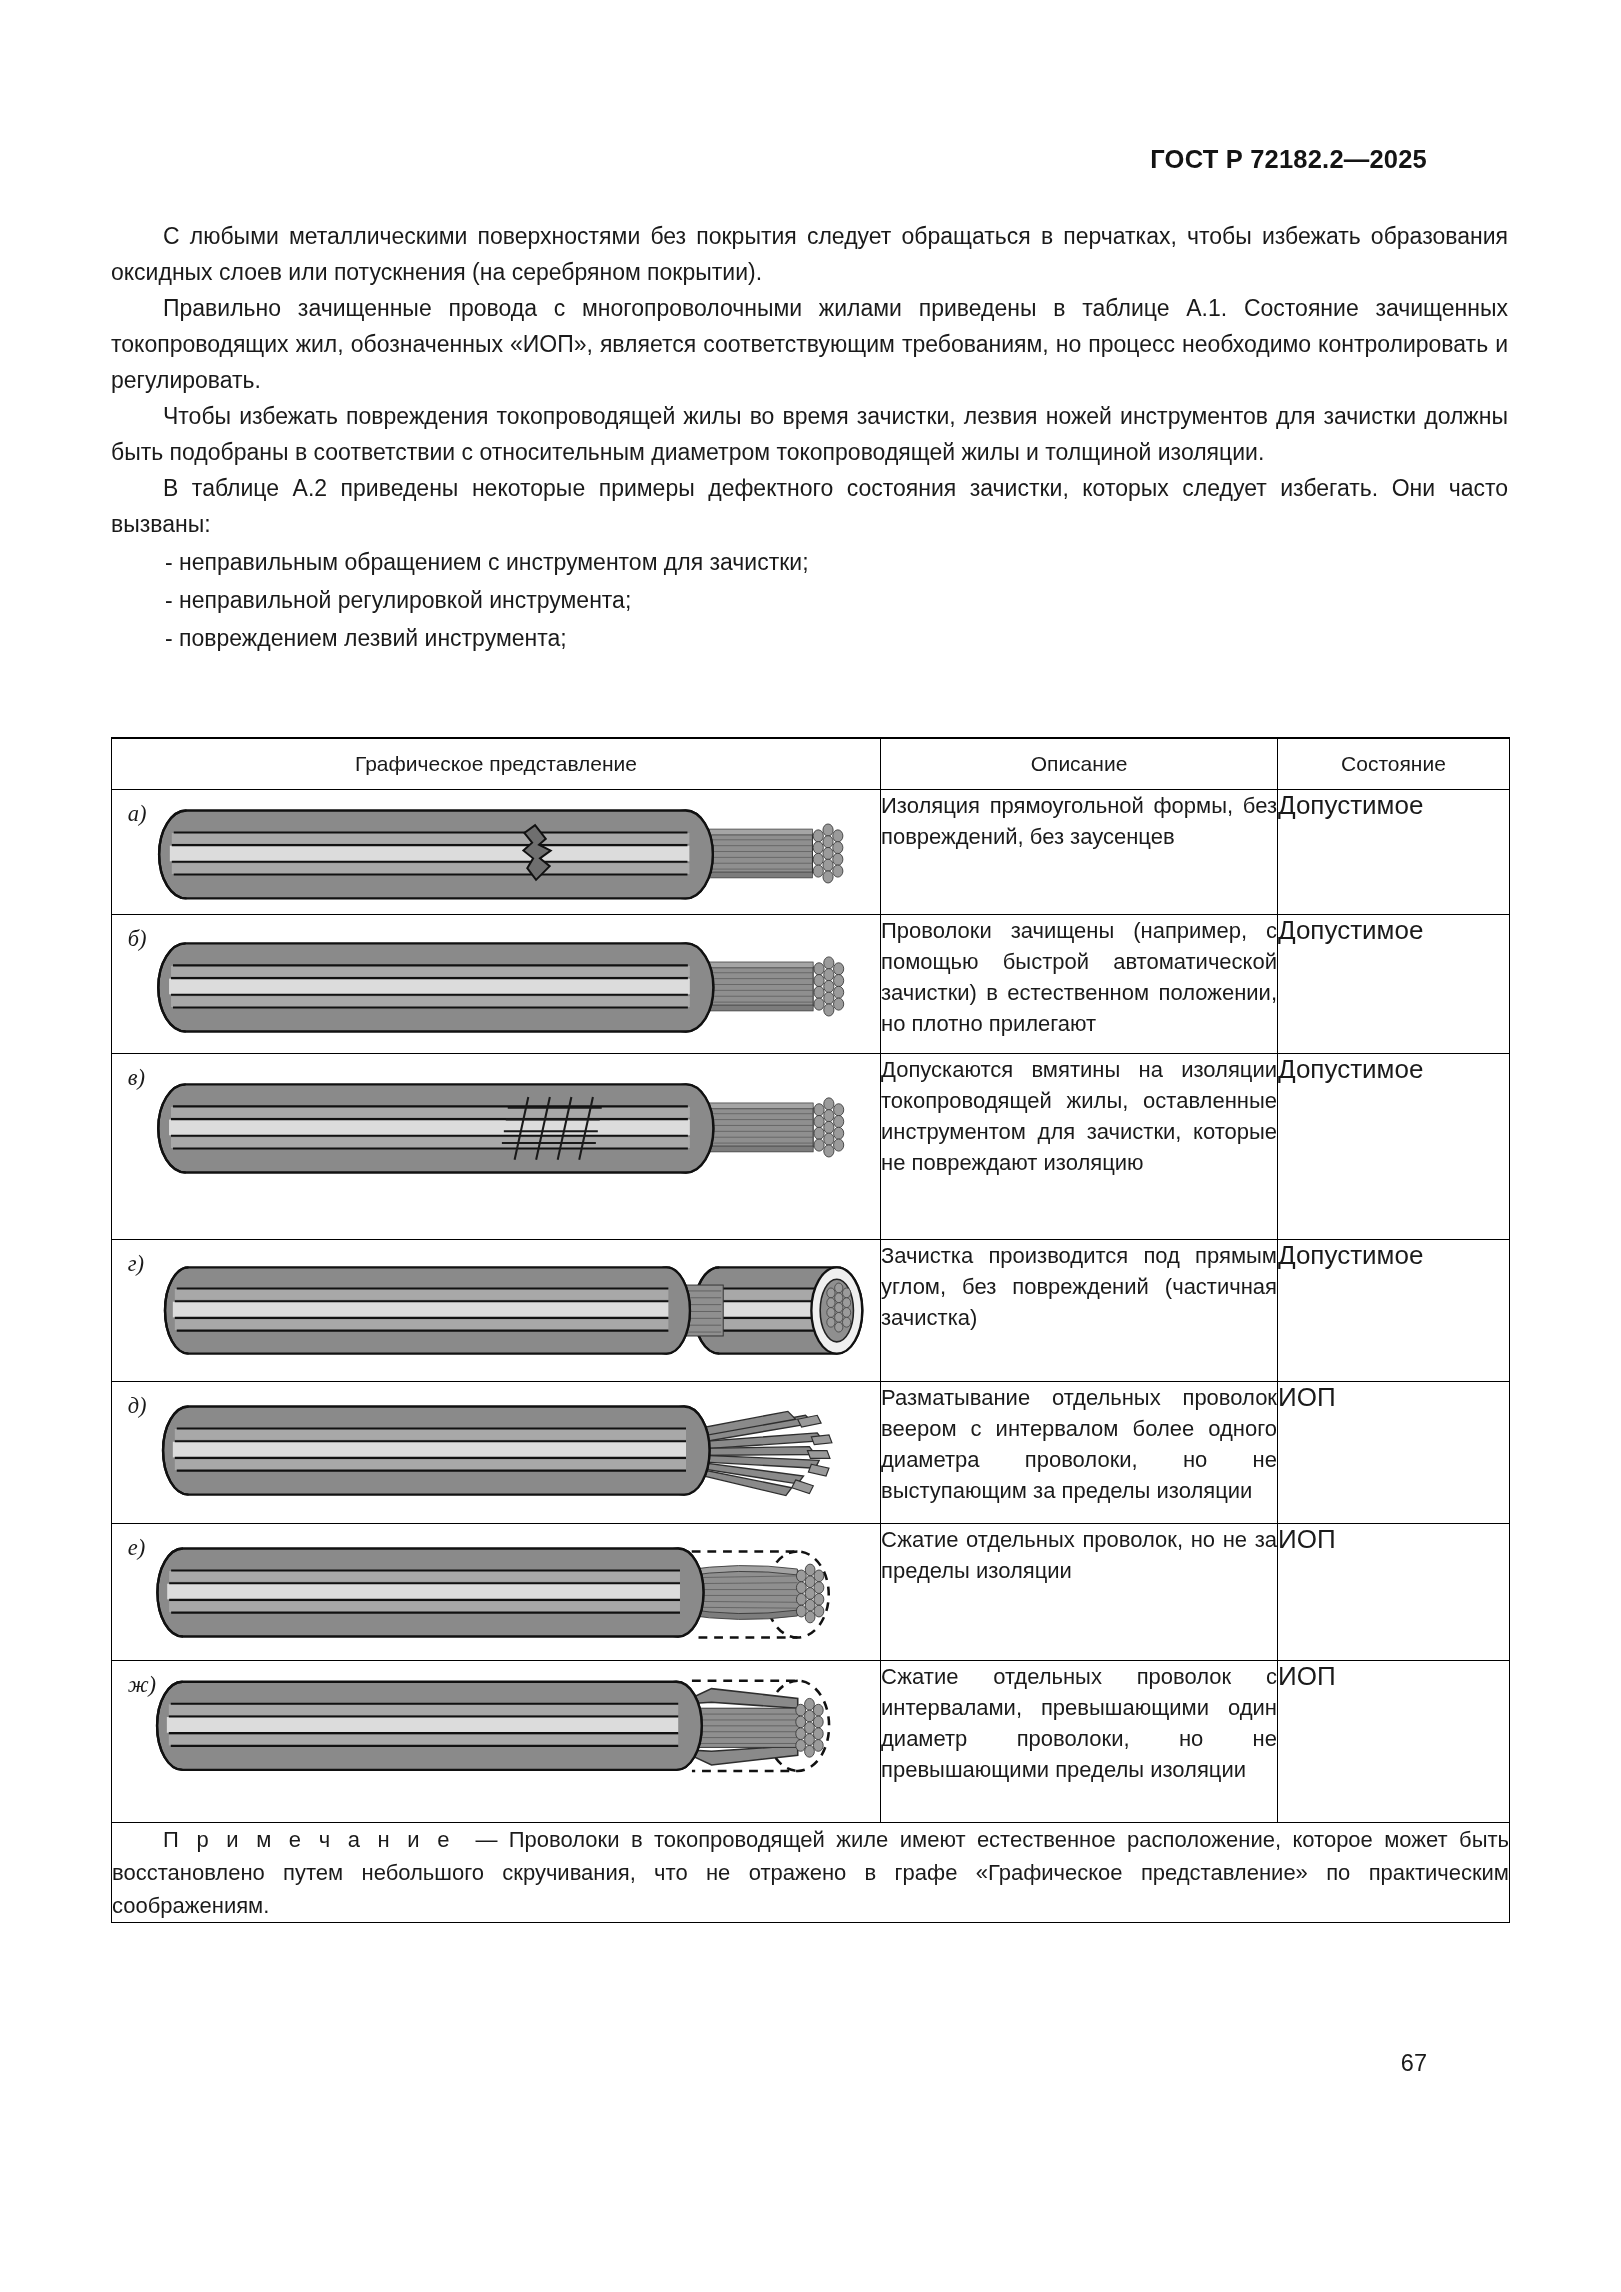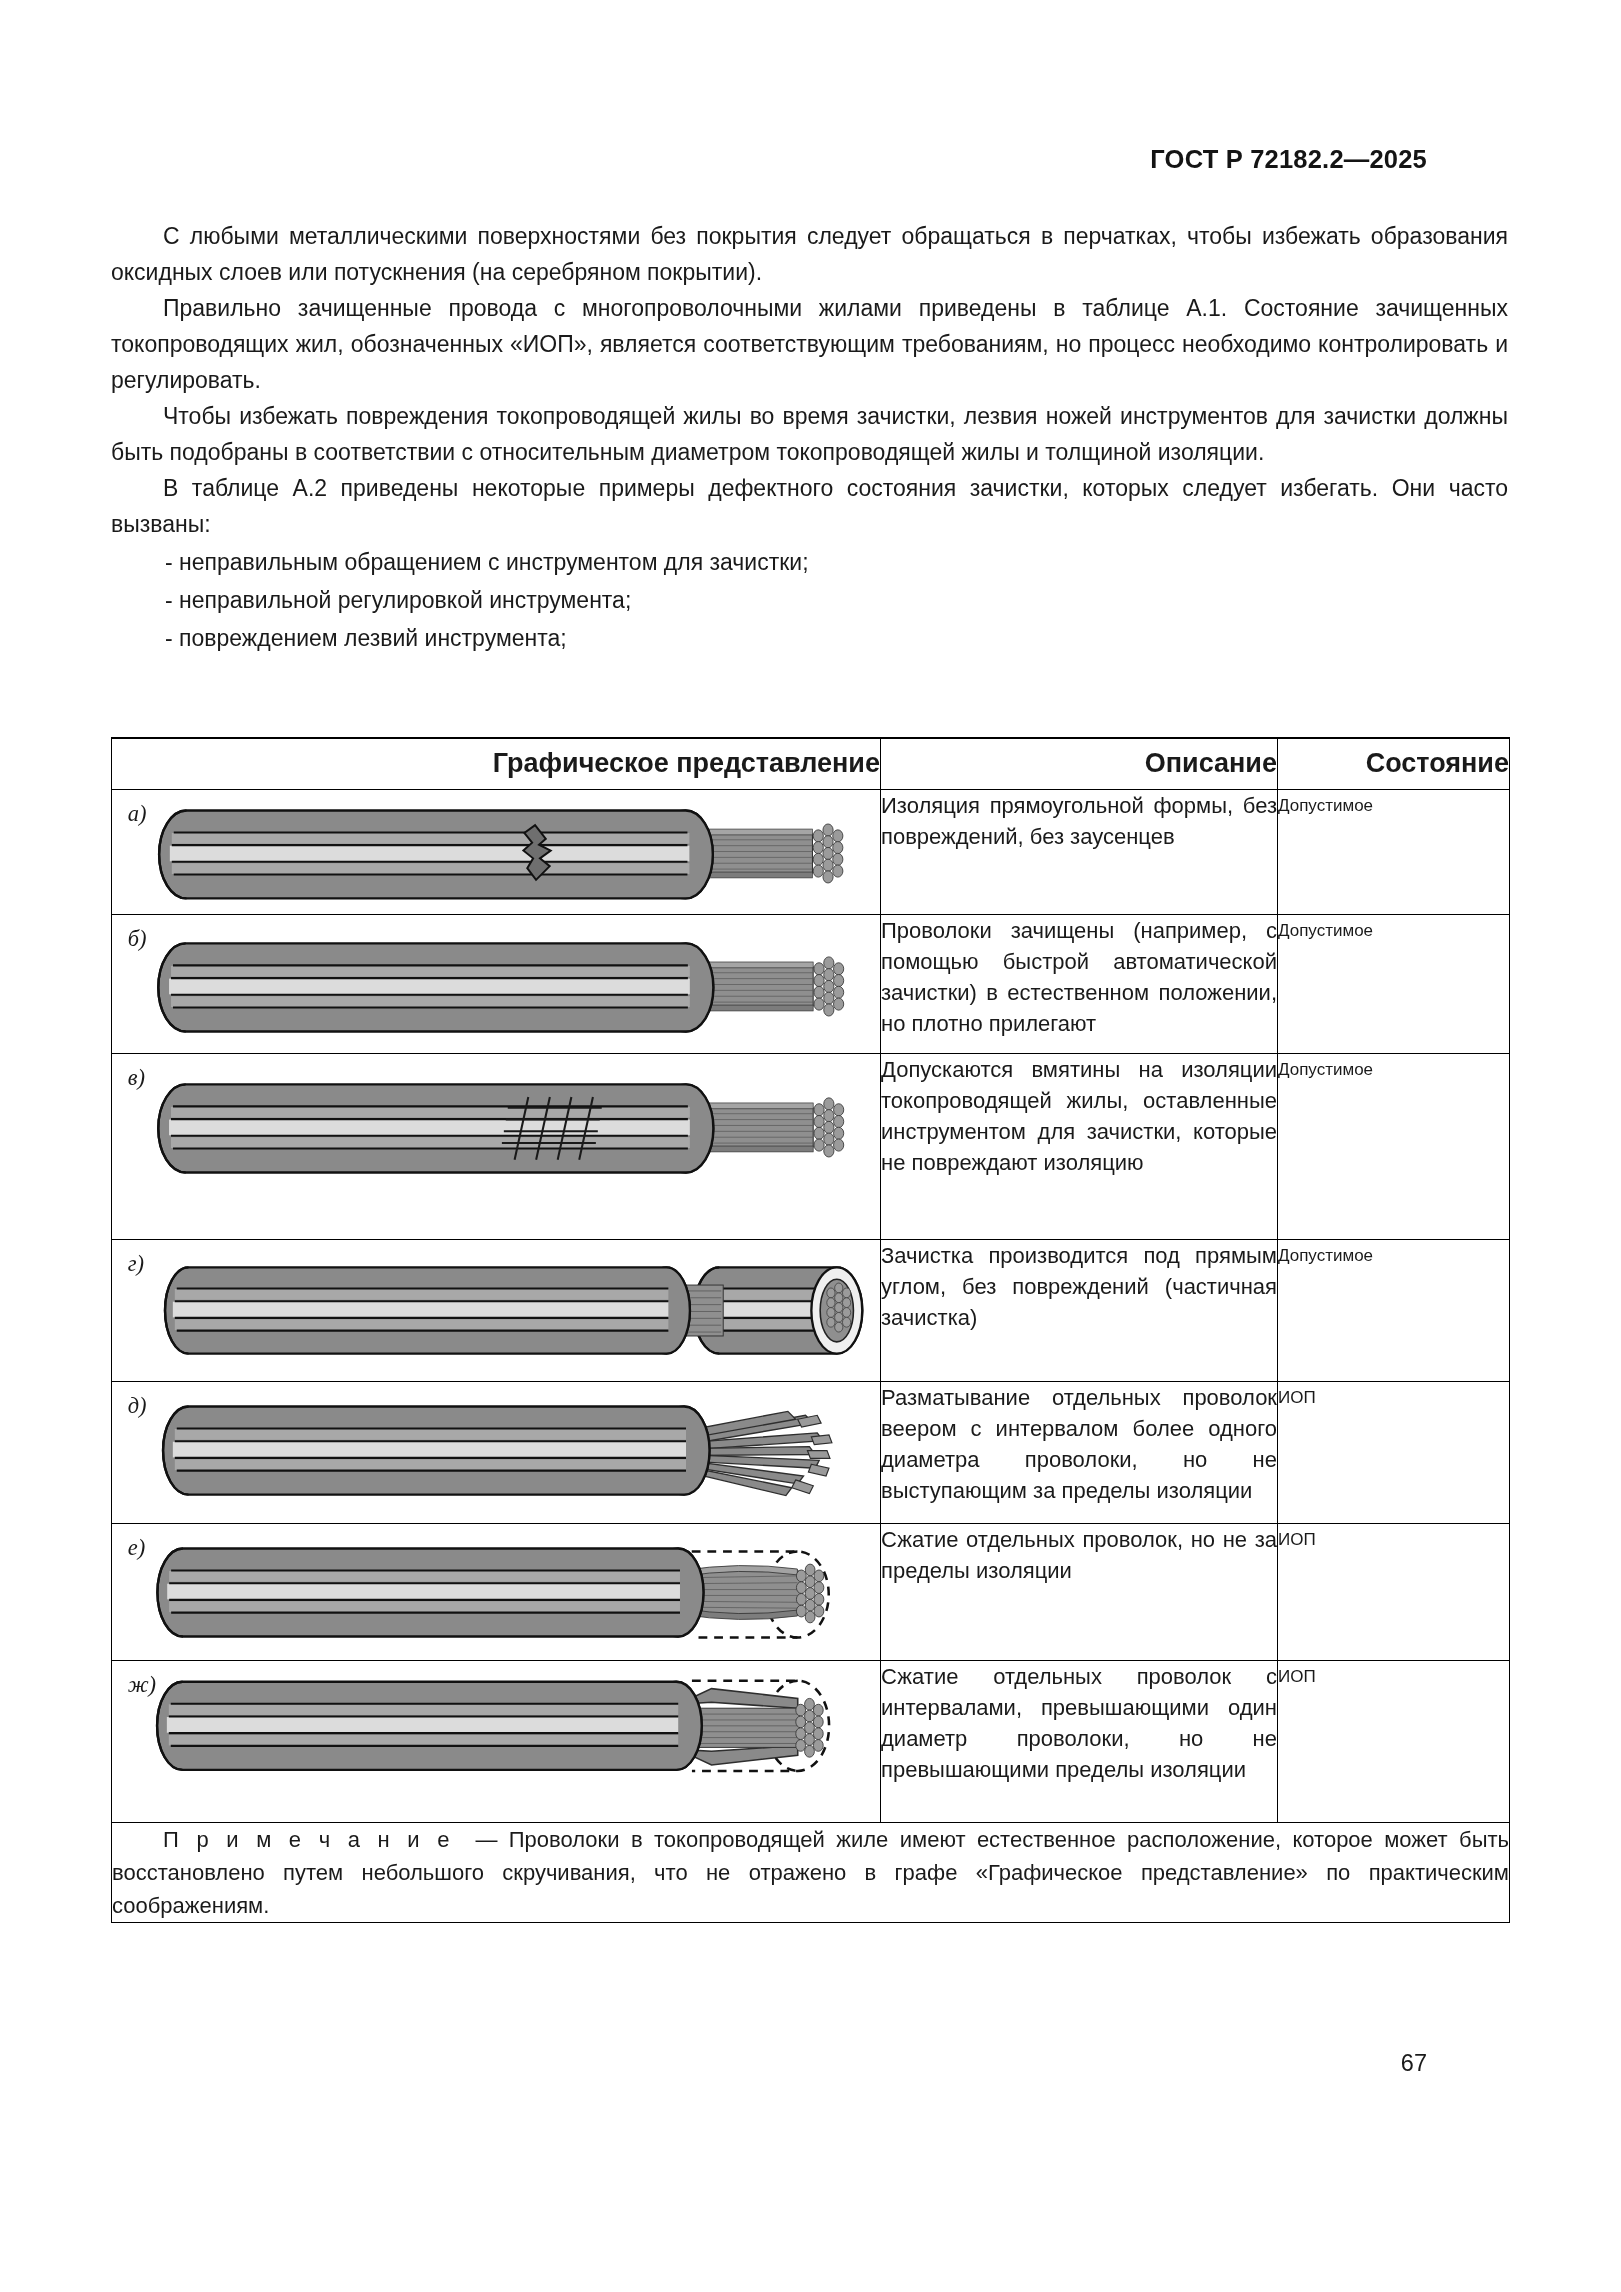--- a/index.html
+++ b/index.html
@@ -63,37 +63,37 @@
     width: 1399px;
     border-collapse: collapse;
     table-layout: fixed;
   }
   table.t td, table.t th {
     border: 1.6px solid #000;
     vertical-align: top;
     padding: 0;
   }
   table.t thead th {
-    text-align: right;
-    font-weight: bold;
-    font-size: 27px;
+    text-align: center;
+    font-weight: normal;
+    font-size: 21px;
     height: 51px;
     vertical-align: middle;
     border-top: 2.9px solid #000;
   }
   td.gfx { position: relative; padding: 0; }
   td.desc {
     font-size: 22px;
     line-height: 31px;
     padding: 9.8px 11.8px 9.8px 12.7px;
     text-align: justify;
     text-align-last: left;
   }
   td.state {
-    font-size: 17px;
+    font-size: 26px;
     line-height: 31px;
     padding: 9.8px 9.8px 9.8px 11.8px;
   }
   td.note {
     font-size: 22px;
     line-height: 33px;
     padding: 11.8px 15.7px 15.7px 13.7px;
     text-align: justify;
     border-top: 2.9px solid #000;
     border-bottom: 2.9px solid #000;

